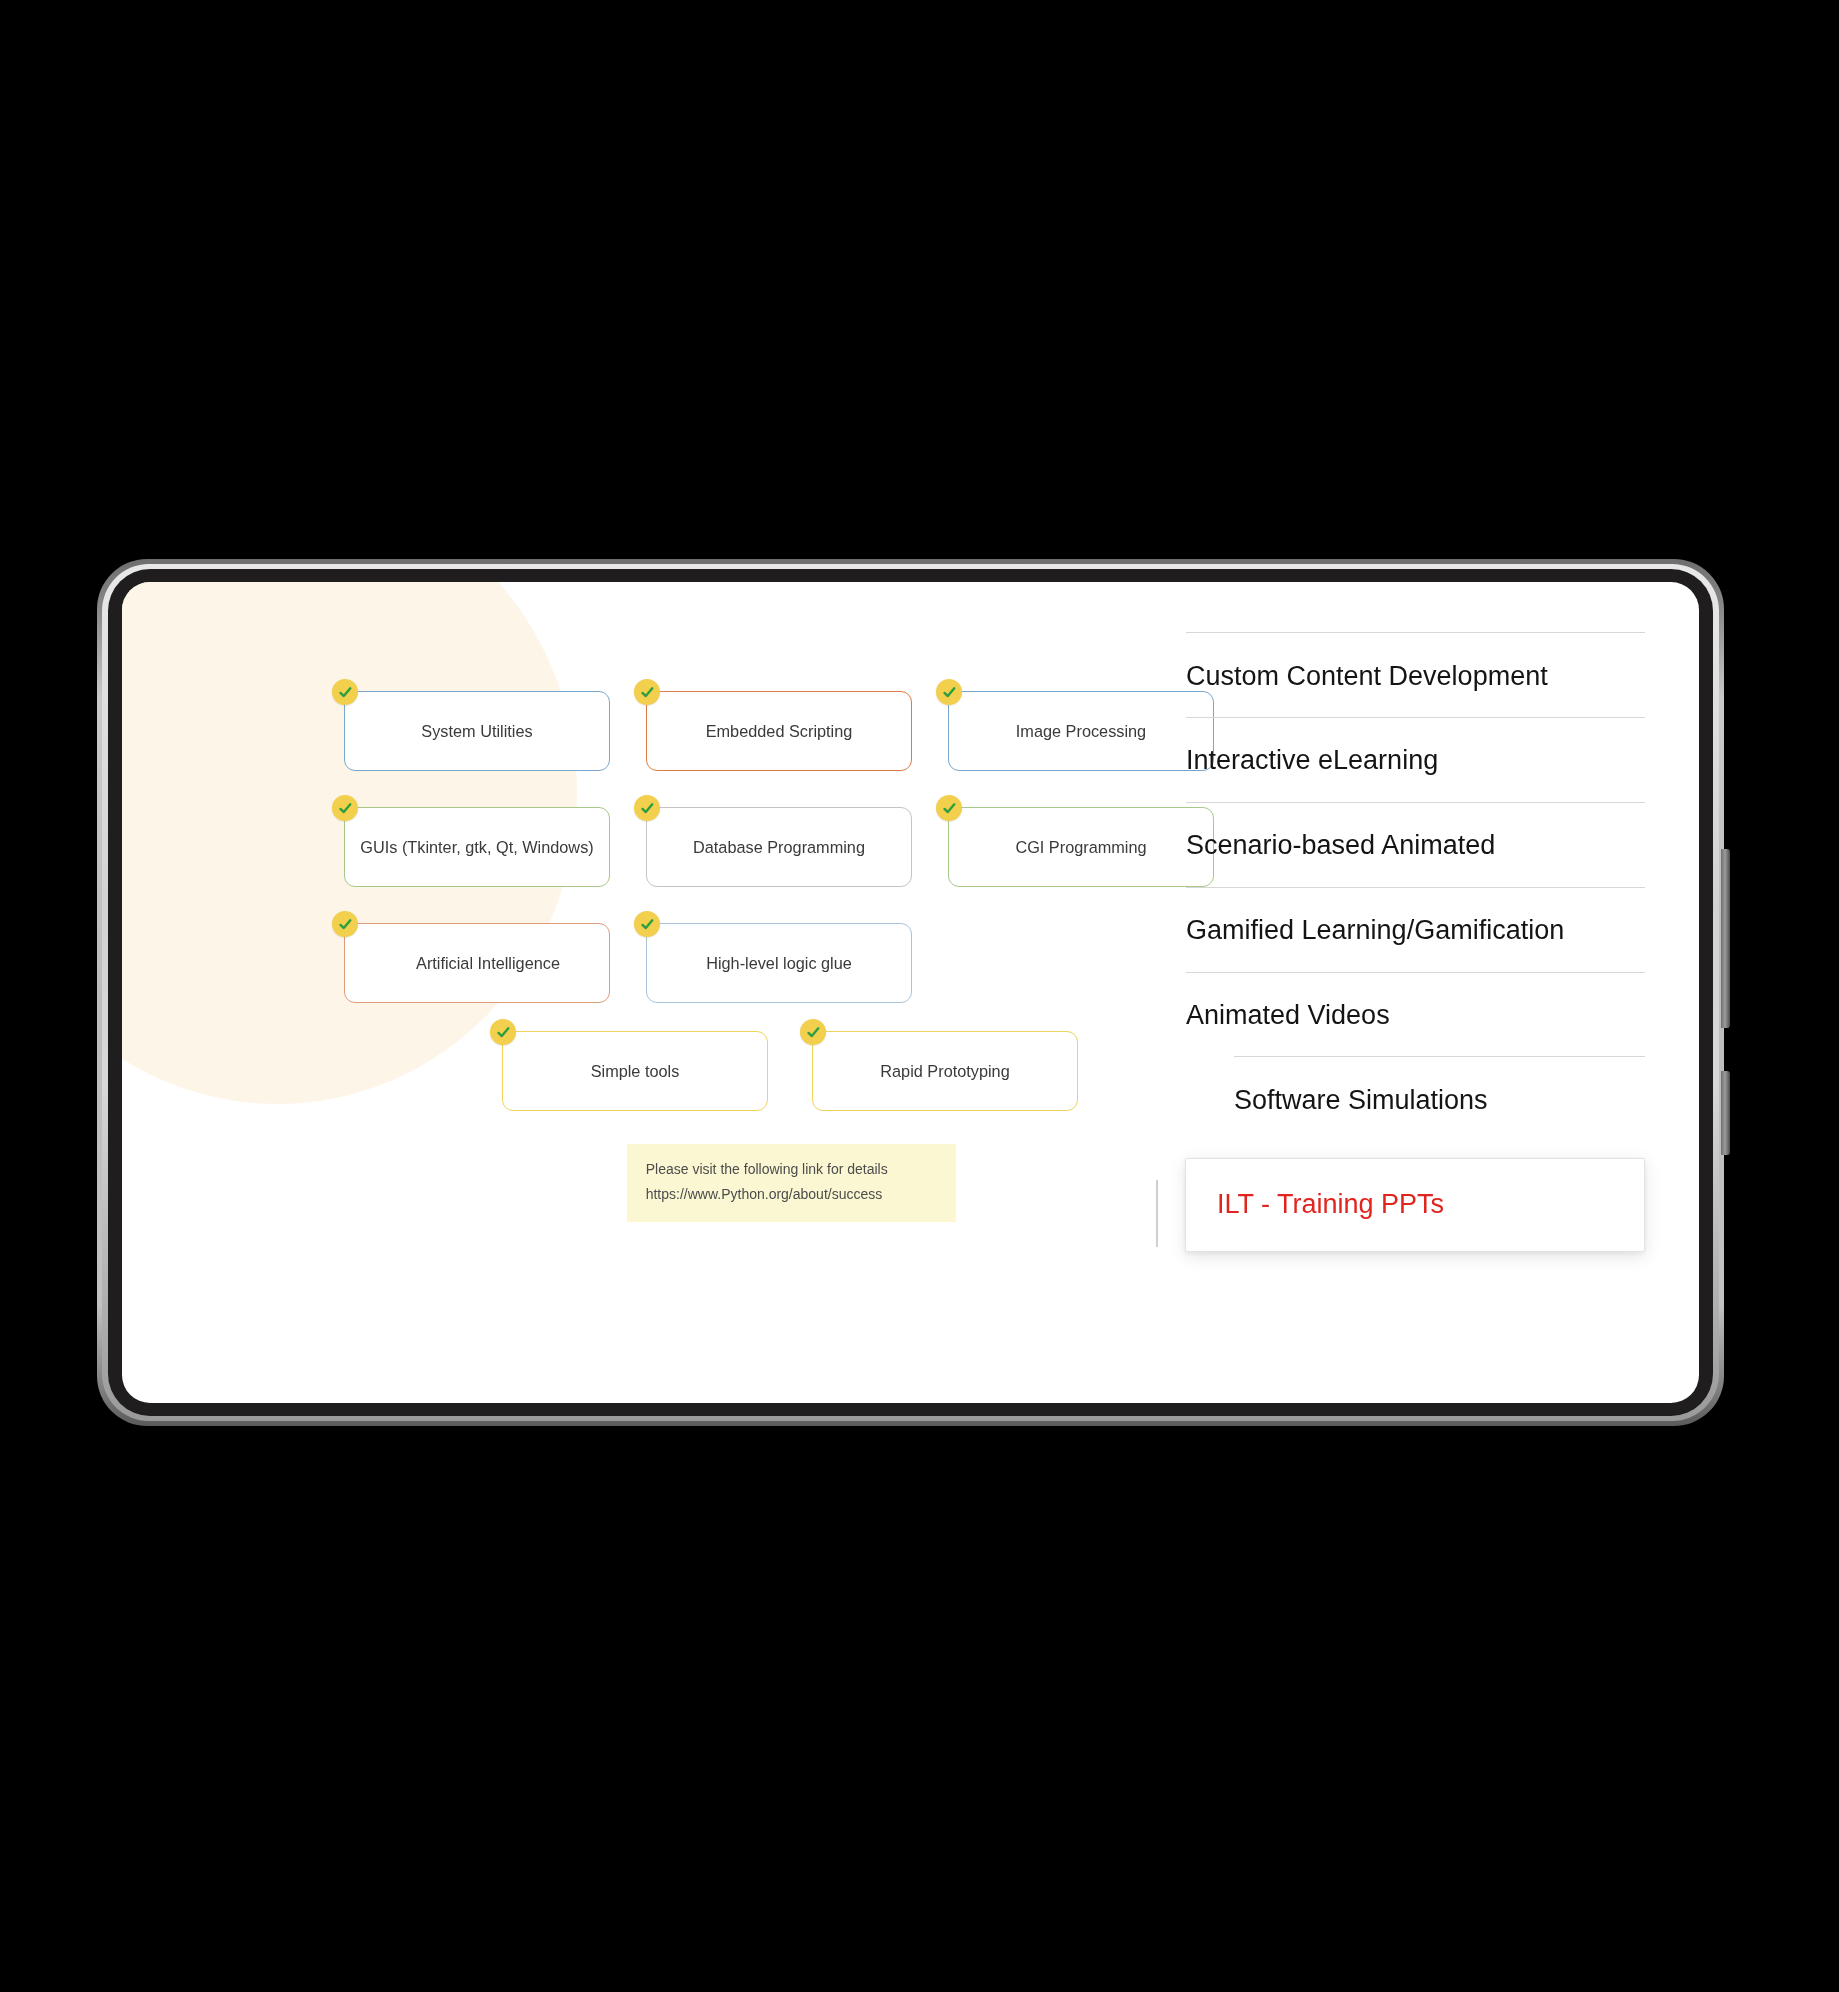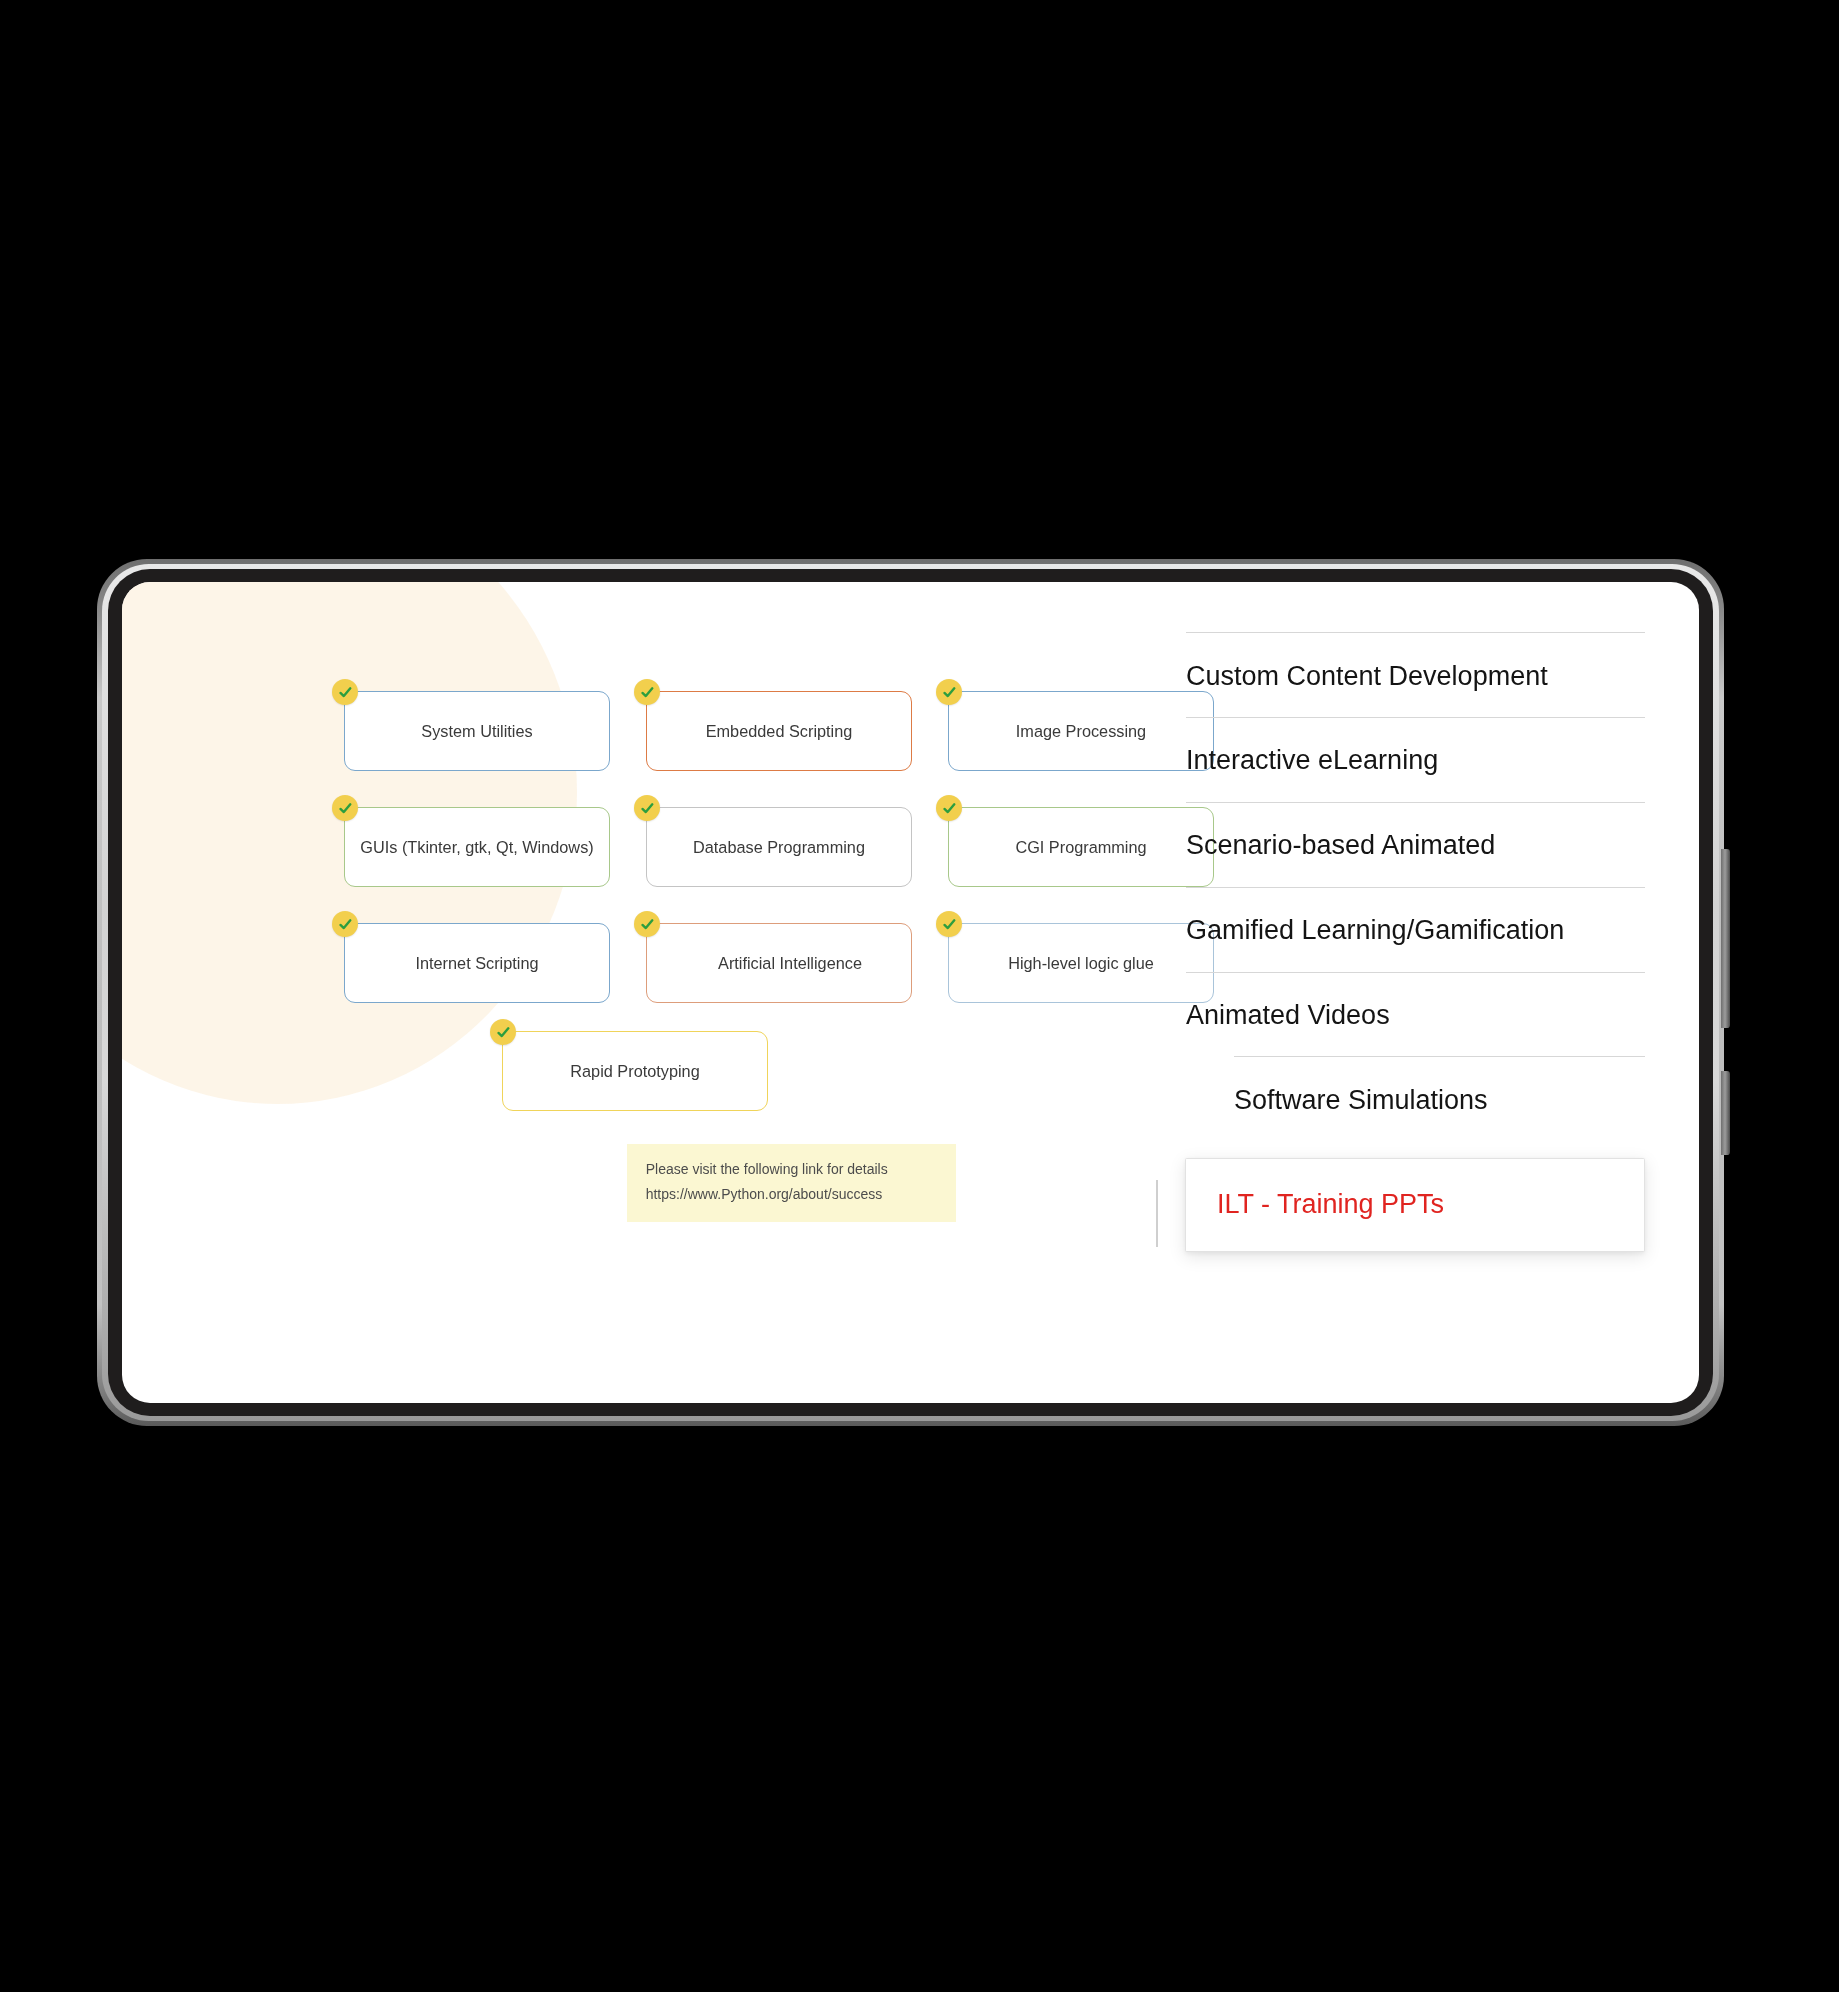--- a/index.html
+++ b/index.html
@@ -262,47 +262,47 @@
               <span class="node-label">Database Programming</span>
             </div>
             <div class="node" style="border-color: rgb(168, 200, 138);">
               <span class="check-badge">
                 <svg width="17" height="17" viewBox="0 0 22 22" aria-hidden="true">
                   <path d="M4.5 11.6 L8.8 15.6 L17.2 5.6" fill="none" stroke="#2c9e3f" stroke-width="3.1" stroke-linecap="round" stroke-linejoin="round"></path>
                 </svg>
               </span>
               <span class="node-label">CGI Programming</span>
             </div>
-            <div class="node" style="border-color: rgb(123, 167, 204);">
-              <span class="check-badge">
-                <svg width="17" height="17" viewBox="0 0 22 22" aria-hidden="true">
-                  <path d="M4.5 11.6 L8.8 15.6 L17.2 5.6" fill="none" stroke="#2c9e3f" stroke-width="3.1" stroke-linecap="round" stroke-linejoin="round"></path>
-                </svg>
-              </span>
-              <span class="node-label">Internet Scripting</span>
-            </div>
             <div class="node" style="border-color: rgb(221, 157, 123); padding-left: 22px;">
               <span class="check-badge">
                 <svg width="17" height="17" viewBox="0 0 22 22" aria-hidden="true">
                   <path d="M4.5 11.6 L8.8 15.6 L17.2 5.6" fill="none" stroke="#2c9e3f" stroke-width="3.1" stroke-linecap="round" stroke-linejoin="round"></path>
                 </svg>
               </span>
               <span class="node-label">Artificial Intelligence</span>
             </div>
             <div class="node" style="border-color: rgb(169, 196, 218);">
               <span class="check-badge">
                 <svg width="17" height="17" viewBox="0 0 22 22" aria-hidden="true">
                   <path d="M4.5 11.6 L8.8 15.6 L17.2 5.6" fill="none" stroke="#2c9e3f" stroke-width="3.1" stroke-linecap="round" stroke-linejoin="round"></path>
                 </svg>
               </span>
               <span class="node-label">High-level logic glue</span>
             </div>
           </div>
 
         <div class="grid-bottom" id="node-grid-bottom">
+            <div class="node" style="border-color: rgb(240, 212, 90);">
+              <span class="check-badge">
+                <svg width="17" height="17" viewBox="0 0 22 22" aria-hidden="true">
+                  <path d="M4.5 11.6 L8.8 15.6 L17.2 5.6" fill="none" stroke="#2c9e3f" stroke-width="3.1" stroke-linecap="round" stroke-linejoin="round"></path>
+                </svg>
+              </span>
+              <span class="node-label">Simple tools</span>
+            </div>
             <div class="node" style="border-color: rgb(240, 212, 90);">
               <span class="check-badge">
                 <svg width="17" height="17" viewBox="0 0 22 22" aria-hidden="true">
                   <path d="M4.5 11.6 L8.8 15.6 L17.2 5.6" fill="none" stroke="#2c9e3f" stroke-width="3.1" stroke-linecap="round" stroke-linejoin="round"></path>
                 </svg>
               </span>
               <span class="node-label">Rapid Prototyping</span>
             </div>
           </div>
 

